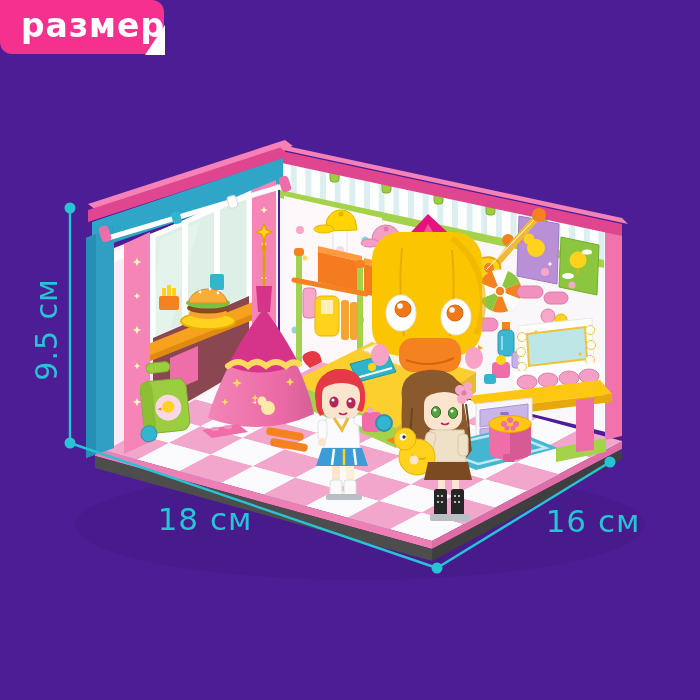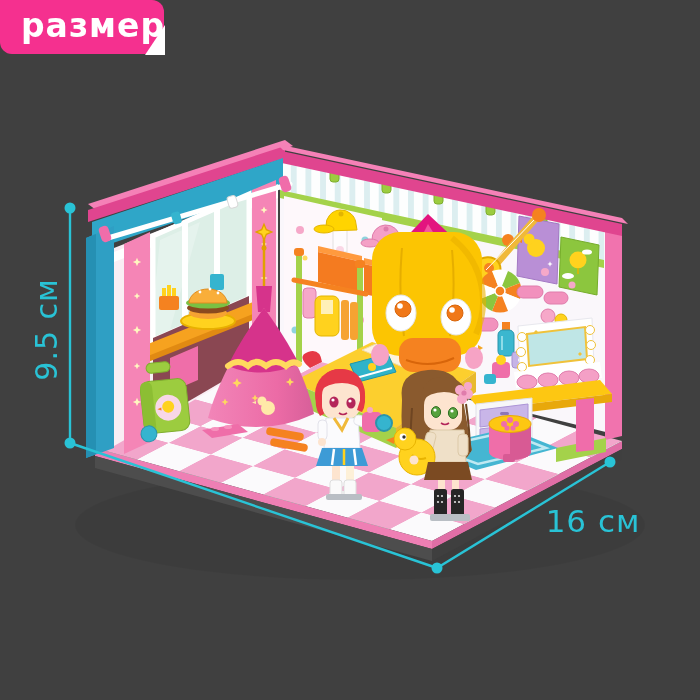--- a/index.html
+++ b/index.html
@@ -1,17 +1,17 @@
 <!DOCTYPE html>
 <html style="--accent-cyan: #29c3d6; --badge-pink: #f5308f; --badge-text: #ffffff; --rim-pink: #e0458f; --wall-blue: #2fa6c8; --duck-yellow: #fcc502; --floor-pink: #f2a6cb; --tent-pink: #ef7ab0;"><head>
 <meta charset="utf-8">
 <style>
   html,body{margin:0;padding:0;background:#ffffff;}
   .stage{
-    position:relative;width:700px;height:700px;background:#404040;overflow:hidden;
+    position:relative;width:700px;height:700px;background:#4c1d95;overflow:hidden;
     font-family:"DejaVu Sans",sans-serif;
   }
   .badge{
     position:absolute;left:0;top:0;width:164px;height:54px;
     background:var(--badge-pink,#f5308f);
     border-radius:0 12px 18px 12px;
   }
   .badge::after{
     content:"";position:absolute;right:-1px;bottom:-1px;width:0;height:0;
     border-style:solid;border-width:0 0 30px 20px;
@@ -520,15 +520,16 @@
       <circle class="dim-dot" cx="437" cy="568" r="5.5"></circle>
       <circle class="dim-dot" cx="610" cy="462" r="5.5"></circle>
     </g>
   </svg>
 
   <div class="badge">
     <span class="badge-text">размер</span>
   </div>
 
   <div class="dim-label" id="dim-h">9.5 см</div>
+  <div class="dim-label" id="dim-w">18 см</div>
   <div class="dim-label" id="dim-d">16 см</div>
 
 </div>
 
 </body></html>

